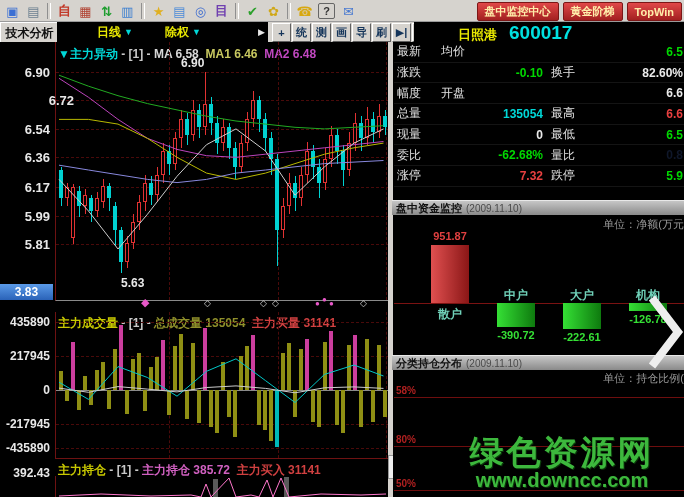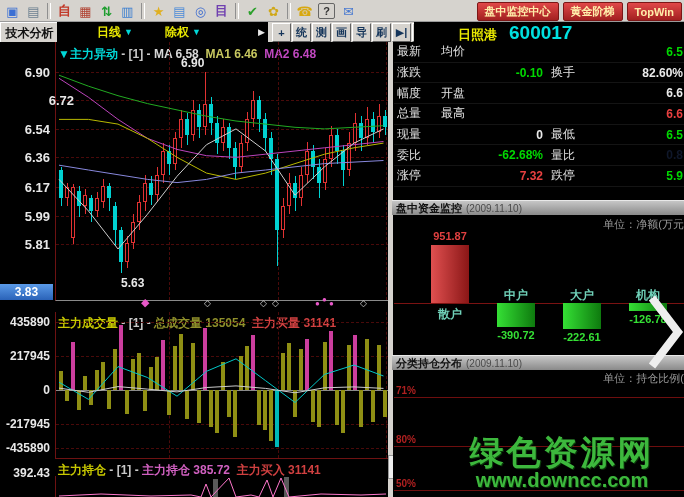--- a/index.html
+++ b/index.html
@@ -370,20 +370,21 @@
         <span class="lab2">换手</span>
         <span class="v2 white">82.60%</span>
       </div>
       <div class="qrow">
         <span class="lab">幅度</span>
         <span class="lab2">开盘</span>
         <span class="v2 white">6.6</span>
       </div>
       <div class="qrow">
         <span class="lab">总量</span>
+        <span class="v1 cyan">135054</span>
         <span class="lab2">最高</span>
         <span class="v2 red">6.6</span>
       </div>
       <div class="qrow">
         <span class="lab">现量</span>
         <span class="v1 white">0</span>
         <span class="lab2">最低</span>
         <span class="v2 green">6.5</span>
       </div>
       <div class="qrow">
@@ -421,21 +422,21 @@
       <div style="position: absolute; left: 228px; top: 99px; width: 52px; text-align: center; color: rgb(53, 224, 53); font-size: 11px; font-weight: bold;">-126.78</div>
     </div>
 
   <div class="sec-head" style="top:355px;">
     <span class="t">分类持仓分布</span>
     <span class="d">(2009.11.10)</span>
   </div>
   <div id="dist-plot" class="abs" style="left:394px;top:369px;width:290px;height:128px;">
     <div class="unit" style="top:2px;">单位：持仓比例(</div>
   <div style="position: absolute; top: 28px; left: 0px; width: 100%; height: 0px; border-top: 1px solid rgb(110, 14, 14);"></div>
-      <div style="position: absolute; top: 16px; left: 2px; color: rgb(176, 32, 32); font-size: 10px; font-weight: bold;">71%</div>
+      <div style="position: absolute; top: 16px; left: 2px; color: rgb(176, 32, 32); font-size: 10px; font-weight: bold;">58%</div>
       <div style="position: absolute; top: 77px; left: 0px; width: 100%; height: 0px; border-top: 1px solid rgb(110, 14, 14);"></div>
       <div style="position: absolute; top: 65px; left: 2px; color: rgb(176, 32, 32); font-size: 10px; font-weight: bold;">80%</div>
       <div style="position: absolute; top: 121px; left: 0px; width: 100%; height: 0px; border-top: 1px solid rgb(110, 14, 14);"></div>
       <div style="position: absolute; top: 109px; left: 2px; color: rgb(176, 32, 32); font-size: 10px; font-weight: bold;">50%</div>
     </div>
 
   <svg class="abs" style="left:646px;top:290px;z-index:25;" width="38" height="84">
     <polyline points="6,8 32,42 6,76" fill="none" stroke="#eeeeee" stroke-width="8"></polyline>
   </svg>
 

